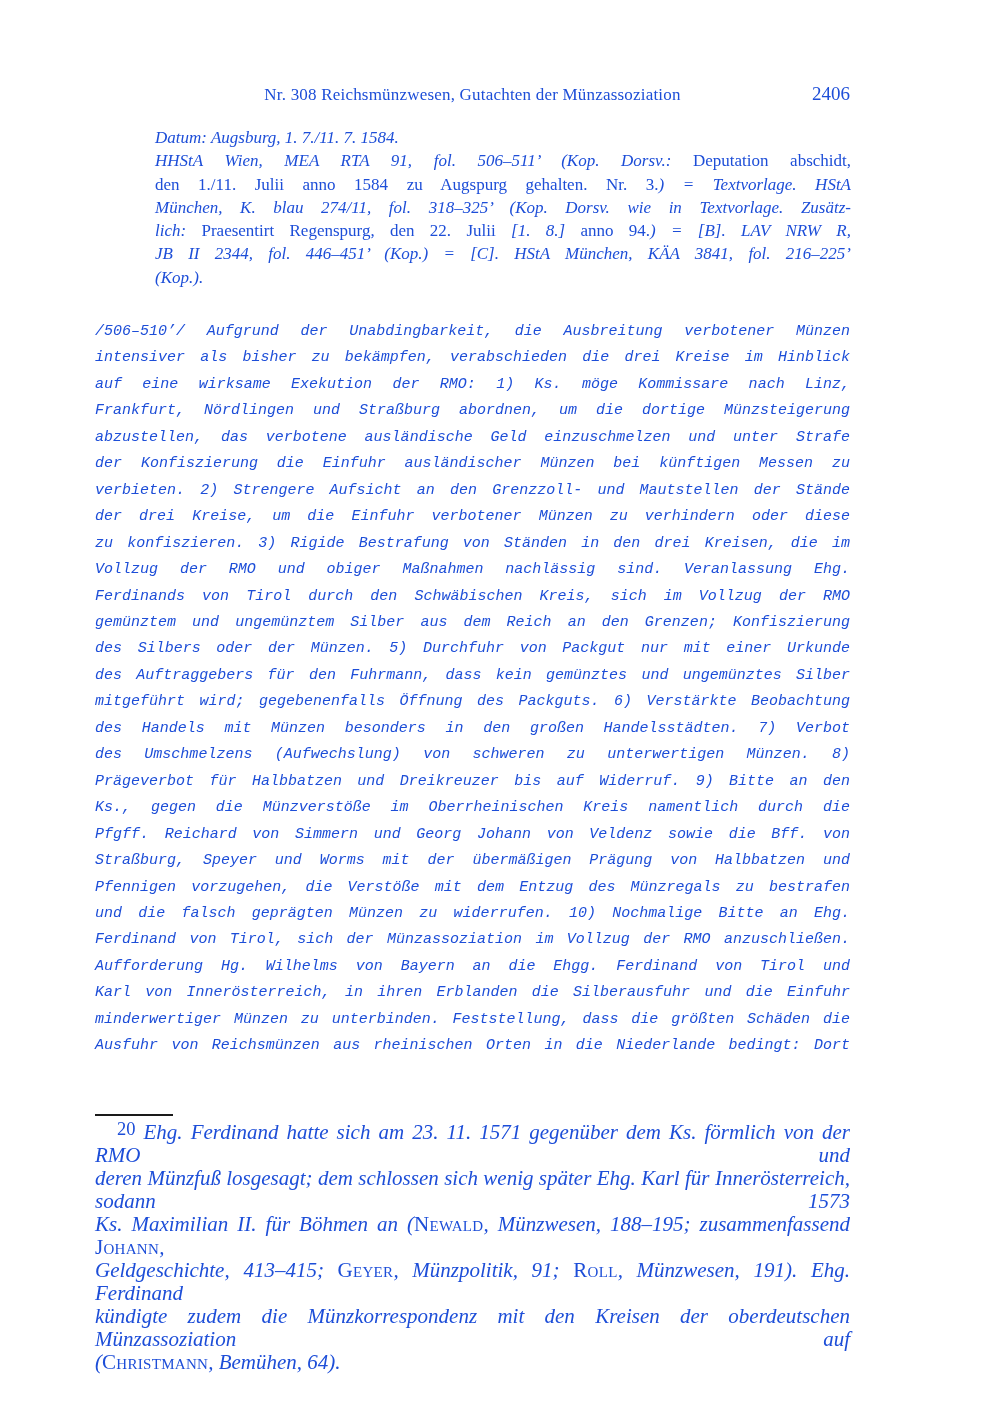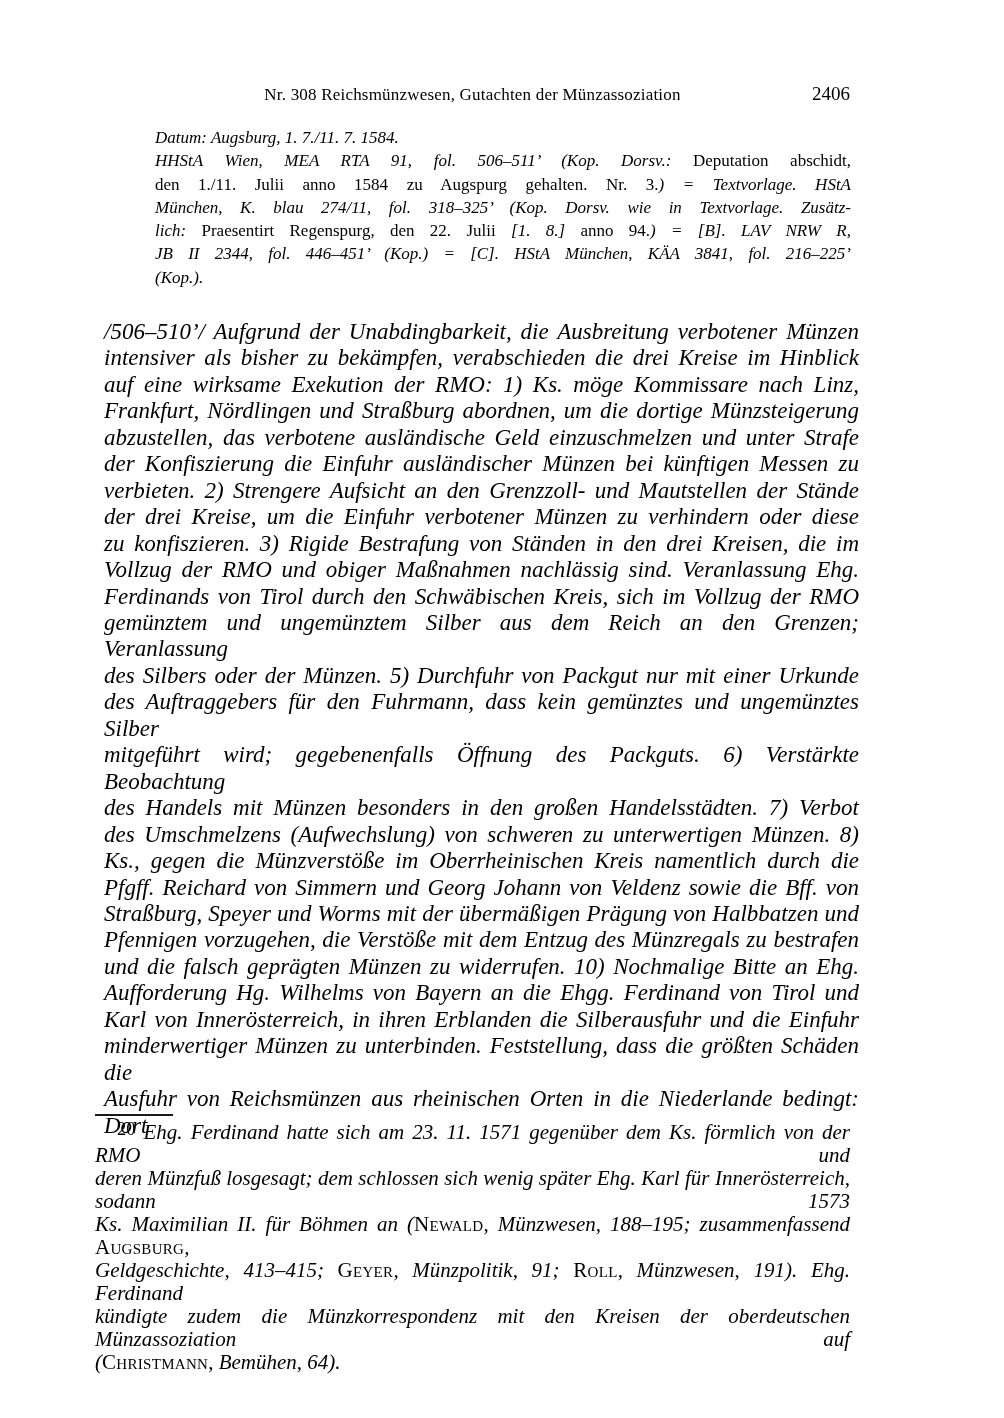--- a/index.html
+++ b/index.html
@@ -5,21 +5,21 @@
   html, body {
     margin: 0;
     padding: 0;
     background: #ffffff;
   }
   .page {
     position: relative;
     width: 1004px;
     height: 1418px;
     background: #ffffff;
-    color: #000000;
+    color: #1d4ed8;
     font-family: "Liberation Serif", "DejaVu Serif", serif;
     overflow: hidden;
   }
   
   .header {
     position: absolute;
     top: 85px;
     left: 95px;
     width: 755px;
     height: 24px;
@@ -45,24 +45,25 @@
     top: 126px;
     left: 155px;
     width: 696px;
     font-size: 17px;
     line-height: 23.3px;
   }
   
   .bodytext {
     position: absolute;
     top: 319px;
-    left: 104px;
+    left: 95px;
     width: 755px;
-    font-size: 23px;
+    font-size: 15px;
     line-height: 26.45px;
+    font-family: Liberation Mono, monospace;
   }
   
   .fn-rule {
     position: absolute;
     top: 1114px;
     left: 95px;
     width: 78px;
     height: 2px;
     background: #1a1a1a;
   }
@@ -123,41 +124,43 @@
       <div class="tline just"><span class="s-i">intensiver als bisher zu bekämpfen, verabschieden die drei Kreise im Hinblick</span></div>
       <div class="tline just"><span class="s-i">auf eine wirksame Exekution der RMO: 1) Ks. möge Kommissare nach Linz,</span></div>
       <div class="tline just"><span class="s-i">Frankfurt, Nördlingen und Straßburg abordnen, um die dortige Münzsteigerung</span></div>
       <div class="tline just"><span class="s-i">abzustellen, das verbotene ausländische Geld einzuschmelzen und unter Strafe</span></div>
       <div class="tline just"><span class="s-i">der Konfiszierung die Einfuhr ausländischer Münzen bei künftigen Messen zu</span></div>
       <div class="tline just"><span class="s-i">verbieten. 2) Strengere Aufsicht an den Grenzzoll- und Mautstellen der Stände</span></div>
       <div class="tline just"><span class="s-i">der drei Kreise, um die Einfuhr verbotener Münzen zu verhindern oder diese</span></div>
       <div class="tline just"><span class="s-i">zu konfiszieren. 3) Rigide Bestrafung von Ständen in den drei Kreisen, die im</span></div>
       <div class="tline just"><span class="s-i">Vollzug der RMO und obiger Maßnahmen nachlässig sind. Veranlassung Ehg.</span></div>
       <div class="tline just"><span class="s-i">Ferdinands von Tirol durch den Schwäbischen Kreis, sich im Vollzug der RMO</span></div>
-      <div class="tline just"><span class="s-i">gemünztem und ungemünztem Silber aus dem Reich an den Grenzen; Veranlassung</span></div>
+      <div class="tline just"><span class="s-i">gemünztem und ungemünztem Silber aus dem Reich an den Grenzen; Konfiszierung</span></div>
       <div class="tline just"><span class="s-i">des Silbers oder der Münzen. 5) Durchfuhr von Packgut nur mit einer Urkunde</span></div>
       <div class="tline just"><span class="s-i">des Auftraggebers für den Fuhrmann, dass kein gemünztes und ungemünztes Silber</span></div>
       <div class="tline just"><span class="s-i">mitgeführt wird; gegebenenfalls Öffnung des Packguts. 6) Verstärkte Beobachtung</span></div>
       <div class="tline just"><span class="s-i">des Handels mit Münzen besonders in den großen Handelsstädten. 7) Verbot</span></div>
       <div class="tline just"><span class="s-i">des Umschmelzens (Aufwechslung) von schweren zu unterwertigen Münzen. 8)</span></div>
+      <div class="tline just"><span class="s-i">Prägeverbot für Halbbatzen und Dreikreuzer bis auf Widerruf. 9) Bitte an den</span></div>
       <div class="tline just"><span class="s-i">Ks., gegen die Münzverstöße im Oberrheinischen Kreis namentlich durch die</span></div>
       <div class="tline just"><span class="s-i">Pfgff. Reichard von Simmern und Georg Johann von Veldenz sowie die Bff. von</span></div>
       <div class="tline just"><span class="s-i">Straßburg, Speyer und Worms mit der übermäßigen Prägung von Halbbatzen und</span></div>
       <div class="tline just"><span class="s-i">Pfennigen vorzugehen, die Verstöße mit dem Entzug des Münzregals zu bestrafen</span></div>
       <div class="tline just"><span class="s-i">und die falsch geprägten Münzen zu widerrufen. 10) Nochmalige Bitte an Ehg.</span></div>
+      <div class="tline just"><span class="s-i">Ferdinand von Tirol, sich der Münzassoziation im Vollzug der RMO anzuschließen.</span></div>
       <div class="tline just"><span class="s-i">Aufforderung Hg. Wilhelms von Bayern an die Ehgg. Ferdinand von Tirol und</span></div>
       <div class="tline just"><span class="s-i">Karl von Innerösterreich, in ihren Erblanden die Silberausfuhr und die Einfuhr</span></div>
       <div class="tline just"><span class="s-i">minderwertiger Münzen zu unterbinden. Feststellung, dass die größten Schäden die</span></div>
       <div class="tline just"><span class="s-i">Ausfuhr von Reichsmünzen aus rheinischen Orten in die Niederlande bedingt: Dort</span></div>
     </div>
 
   <div class="fn-rule"></div>
 
   <div class="footnote">
       <div class="tline just indent"><span class="s-fnmark">20</span><span class="s-i"> Ehg. Ferdinand hatte sich am 23. 11. 1571 gegenüber dem Ks. förmlich von der RMO und</span></div>
       <div class="tline just"><span class="s-i">deren Münzfuß losgesagt; dem schlossen sich wenig später Ehg. Karl für Innerösterreich, sodann 1573</span></div>
-      <div class="tline just"><span class="s-i">Ks. Maximilian II. für Böhmen an (</span><span class="s-sc">Newald</span><span class="s-i">, Münzwesen, 188–195; zusammenfassend </span><span class="s-sc">Augsburg</span><span class="s-i">,</span></div>
+      <div class="tline just"><span class="s-i">Ks. Maximilian II. für Böhmen an (</span><span class="s-sc">Newald</span><span class="s-i">, Münzwesen, 188–195; zusammenfassend </span><span class="s-sc">Johann</span><span class="s-i">,</span></div>
       <div class="tline just"><span class="s-i">Geldgeschichte, 413–415; </span><span class="s-sc">Geyer</span><span class="s-i">, Münzpolitik, 91; </span><span class="s-sc">Roll</span><span class="s-i">, Münzwesen, 191). Ehg. Ferdinand</span></div>
       <div class="tline just"><span class="s-i">kündigte zudem die Münzkorrespondenz mit den Kreisen der oberdeutschen Münzassoziation auf</span></div>
       <div class="tline"><span class="s-i">(</span><span class="s-sc">Christmann</span><span class="s-i">, Bemühen, 64).</span></div>
     </div>
 
 </div>
 
 </body></html>

